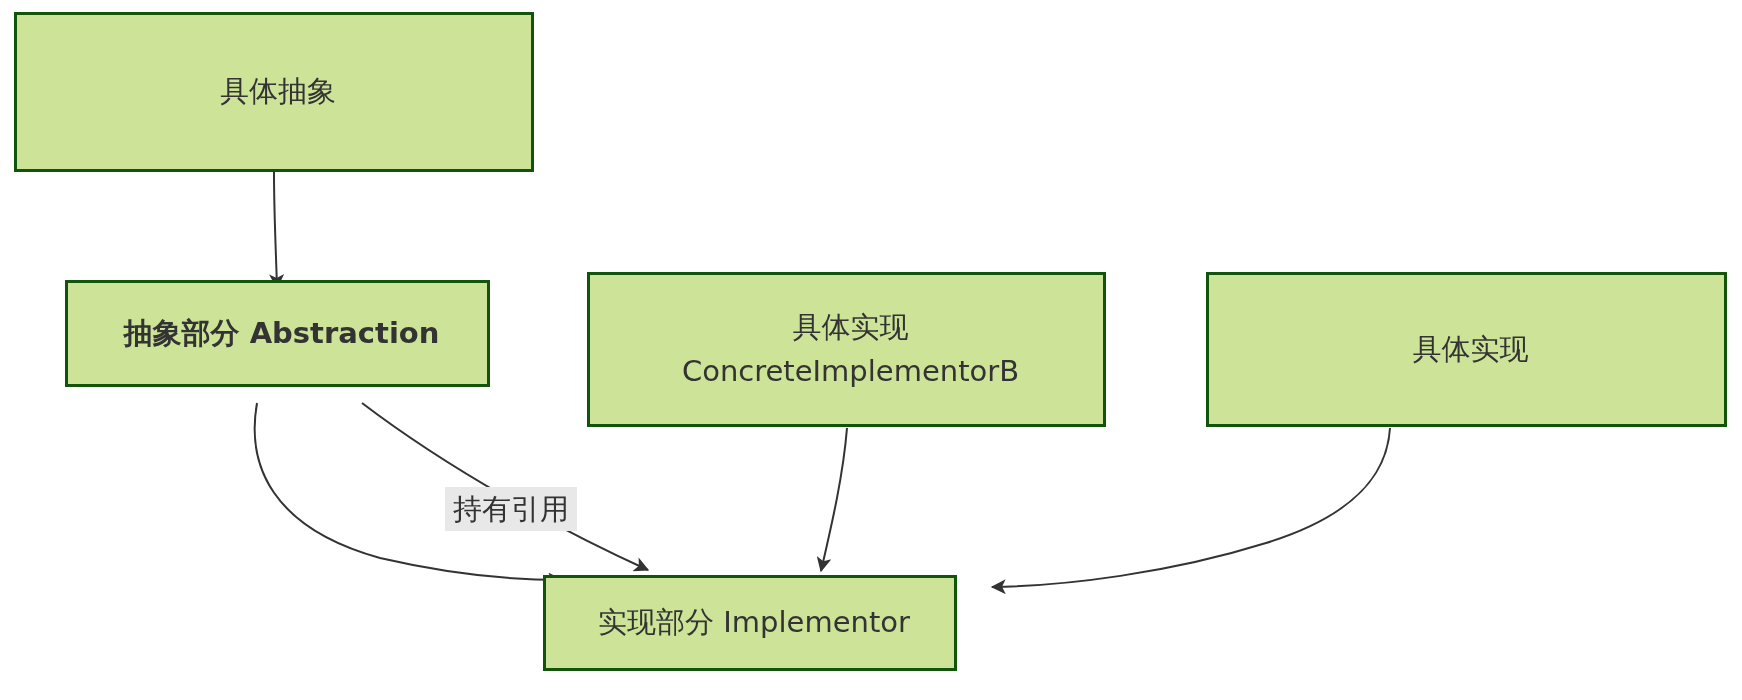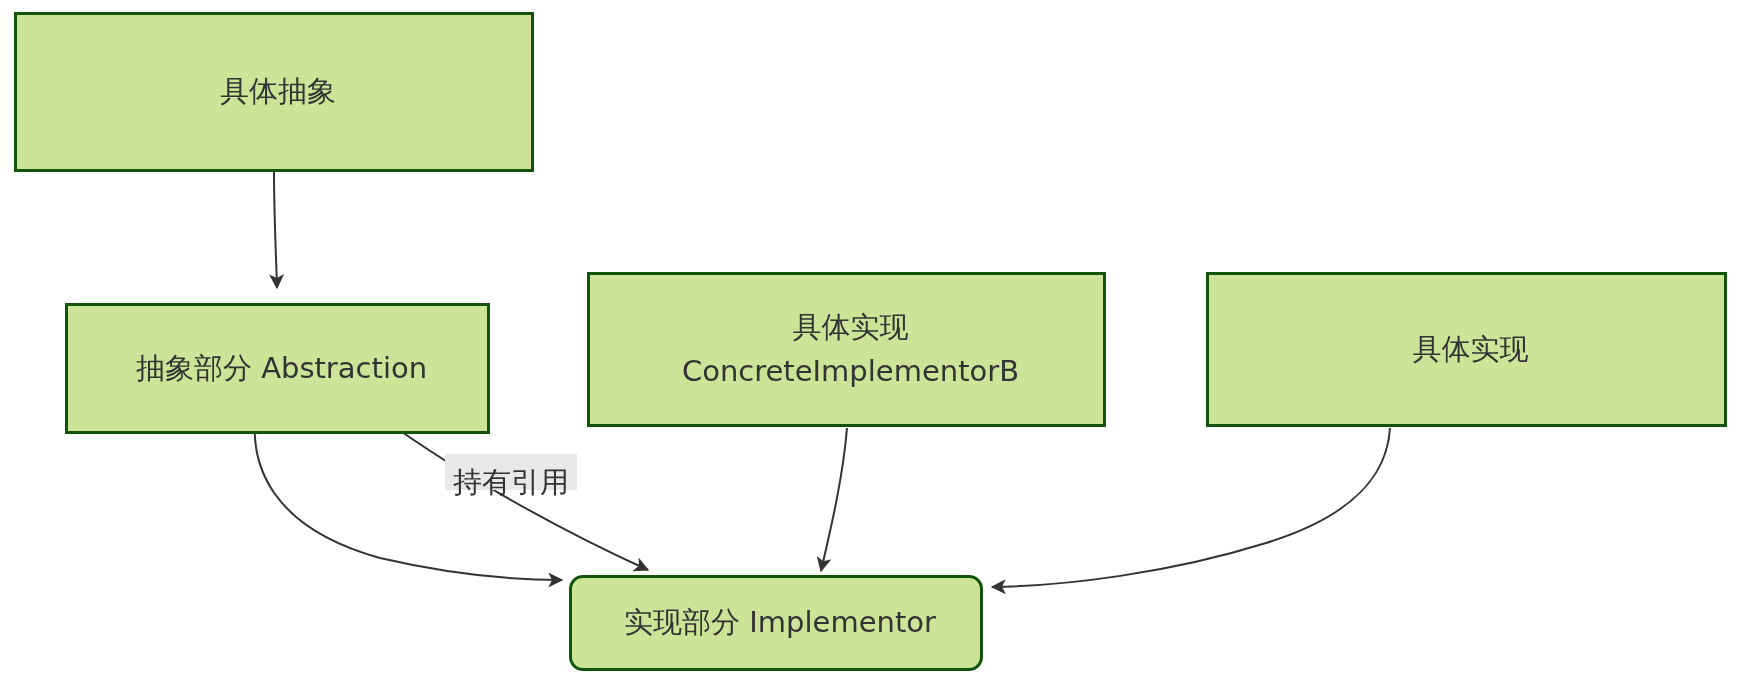--- a/index.html
+++ b/index.html
@@ -34,32 +34,32 @@
     display: flex;
     flex-direction: column;
     align-items: center;
     justify-content: center;
     text-align: center;
     z-index: 1;
     padding-left: 8px;
   }
   .node span { display: block; white-space: nowrap; }
   #n-refined      { left: 14px;   top: 12px;  width: 520px; height: 160px; }
-  #n-abstraction  { left: 65px;   top: 303px; width: 425px; height: 131px; }
+  #n-abstraction  { left: 65px;   top: 280px; width: 425px; height: 107px; font-weight: bold; }
   #n-impl-a       { left: 587px;  top: 272px; width: 519px; height: 155px; }
   #n-impl-b       { left: 1206px; top: 272px; width: 521px; height: 155px; }
-  #n-implementor  { left: 569px;  top: 575px; width: 414px; height: 96px; border-radius: 14px; }
+  #n-implementor  { left: 543px;  top: 575px; width: 414px; height: 96px; }
   .edge-label {
     position: absolute;
     left: 445px;
-    top: 454px;
+    top: 487px;
     box-sizing: border-box;
     min-width: 128px;
-    height: 36px;
-    padding: 9px 8px;
+    height: 44px;
+    padding: 3px 8px;
     background: #e8e8e8;
     color: #333333;
     font-size: 29px;
     line-height: 38px;
     text-align: center;
     white-space: nowrap;
     z-index: 2;
   }
   .edge-path {
     fill: none;

